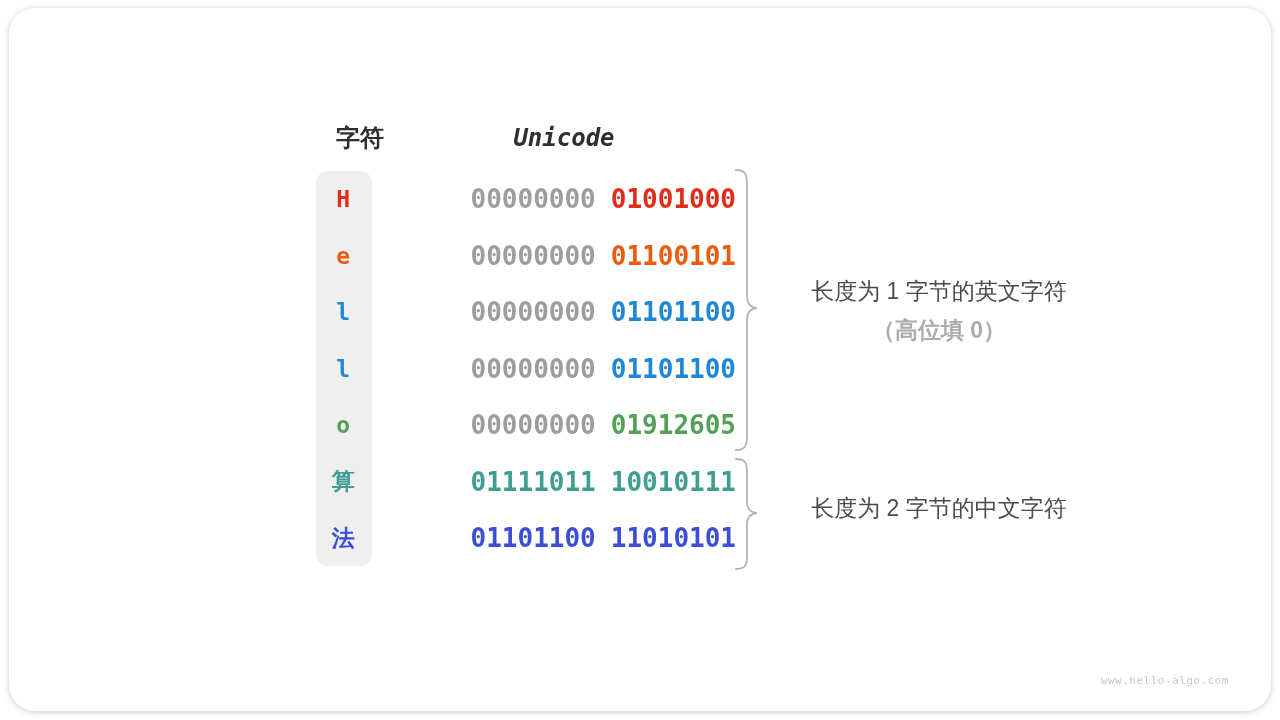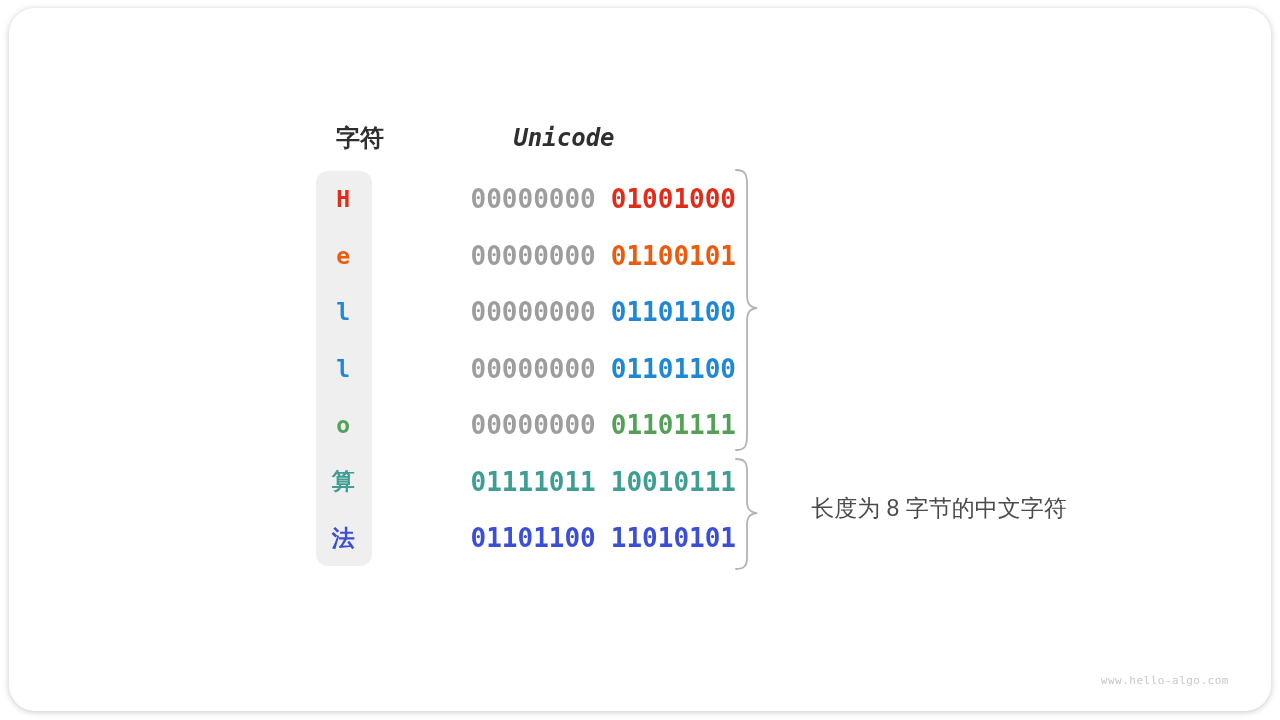--- a/index.html
+++ b/index.html
@@ -155,21 +155,21 @@
       <div class="row">
         <div class="char-cell" style="color: rgb(31, 135, 212);">l</div>
         <div class="bin">
           <span class="byte-high" style="color: rgb(157, 157, 157);">00000000</span><span class="byte-low" style="color: rgb(31, 135, 212);">01101100</span>
         </div>
       </div>
 
       <div class="row">
         <div class="char-cell" style="color: rgb(84, 160, 89);">o</div>
         <div class="bin">
-          <span class="byte-high" style="color: rgb(157, 157, 157);">00000000</span><span class="byte-low" style="color: rgb(84, 160, 89);">01101111</span>
+          <span class="byte-high" style="color: rgb(157, 157, 157);">00000000</span><span class="byte-low" style="color: rgb(84, 160, 89);">01912605</span>
         </div>
       </div>
 
       <div class="row">
         <div class="char-cell" style="color: rgb(62, 158, 146);">算</div>
         <div class="bin">
           <span class="byte-high" style="color: rgb(62, 158, 146);">01111011</span><span class="byte-low" style="color: rgb(62, 158, 146);">10010111</span>
         </div>
       </div>
 
@@ -183,21 +183,25 @@
     </div>
 
     <svg class="brace" style="left: 721px; top: 158px; color: rgb(179, 179, 179);" width="34" height="288" viewBox="0 0 34 288">
       <path d="M 6 4 C 15 4 17 8 17 18 L 17 128 C 17 137 19 141 27 142 C 19 143 17 147 17 156 L 17 270 C 17 280 15 284 6 284"></path>
     </svg>
 
     <svg class="brace" style="left: 721px; top: 448px; color: rgb(179, 179, 179);" width="34" height="116" viewBox="0 0 34 116">
       <path d="M 6 3 C 15 3 17 7 17 15 L 17 45 C 17 52 19 56 27 57 C 19 58 17 62 17 69 L 17 101 C 17 109 15 113 6 113"></path>
     </svg>
 
+    <div class="annotation annotation-english">
+      <div>长度为 1 字节的英文字符</div>
+      <div class="muted">（高位填 0）</div>
+    </div>
 
     <div class="annotation annotation-chinese">
-      <div>长度为 8 字节的中文字符</div>
+      <div>长度为 2 字节的中文字符</div>
     </div>
 
     <div class="watermark">www.hello-algo.com</div>
 
   </div>
 </div>
 
 </body></html>

